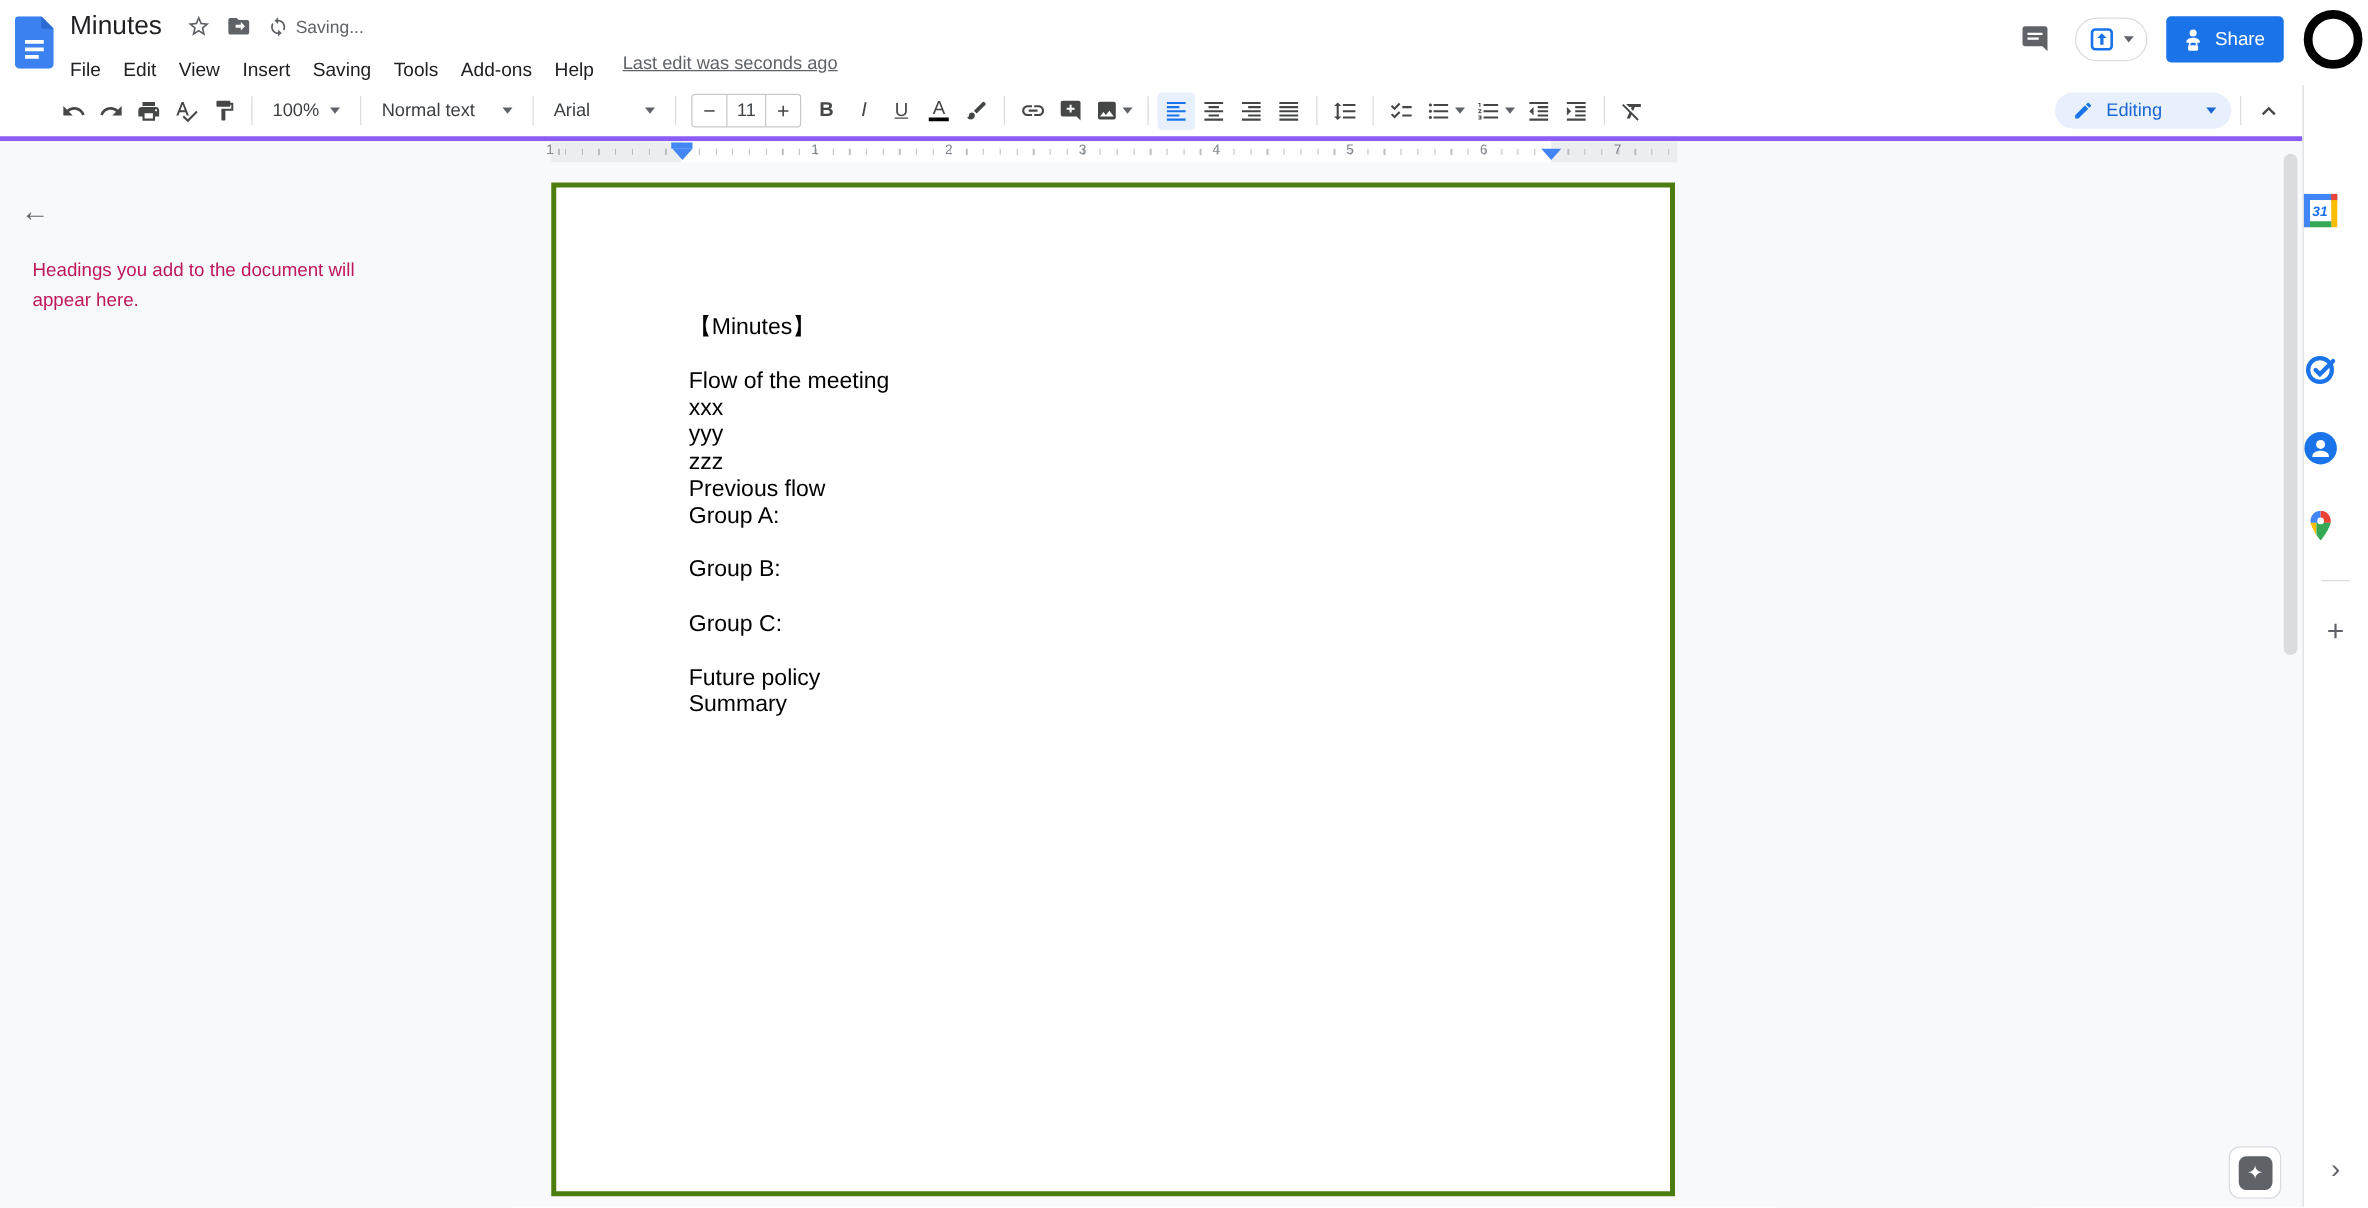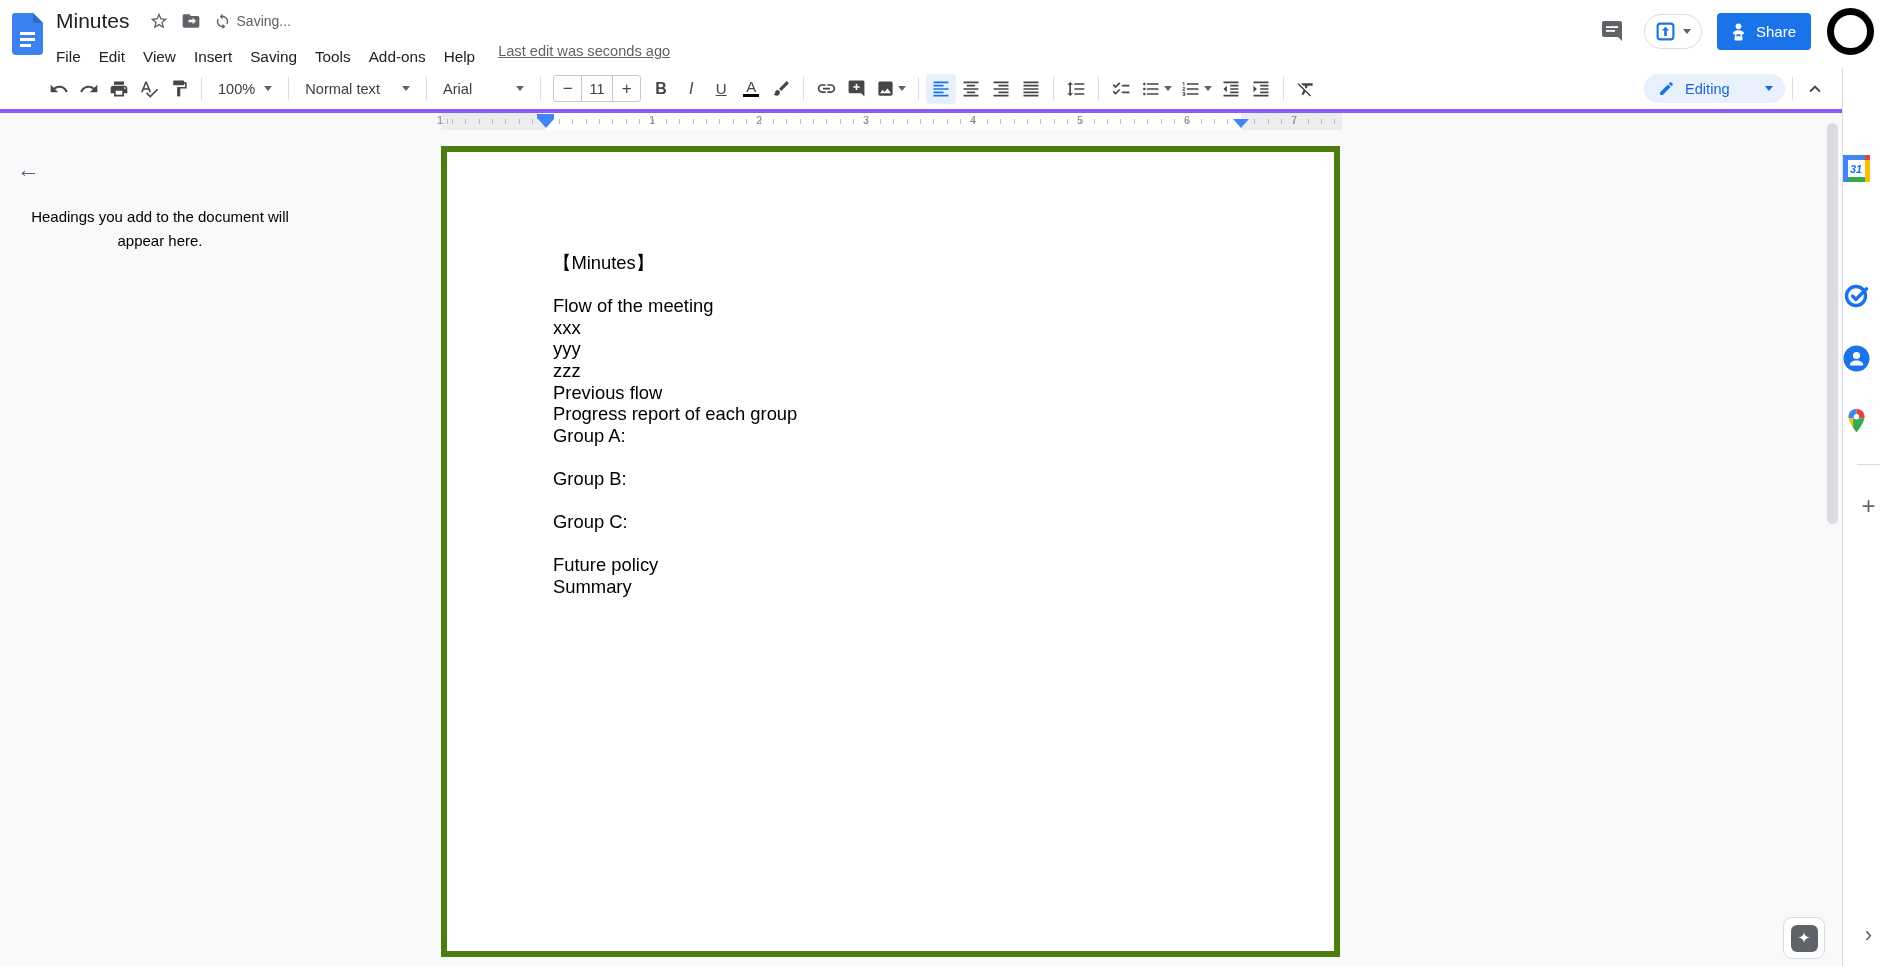--- a/index.html
+++ b/index.html
@@ -16,21 +16,21 @@
   .title-row { display:flex; align-items:center; height:30px; }
   .doc-title { font-size:21px; color:#202124; margin-right:16px; }
   .tb-iconbtn { width:26px; height:26px; display:flex; align-items:center; justify-content:center;
     border-radius:50%; margin-right:6px; cursor:pointer; }
   .saving-wrap { display:flex; align-items:center; color:#5f6368; margin-left:4px; }
   .saving-label { font-size:14px; margin-left:6px; color:#5f6368; }
   .menubar { display:flex; align-items:center; height:28px; margin-left:-9px; margin-top:1px; }
   .menu-item { font-size:15.3px; color:#202124; padding:3px 9px; border-radius:4px; cursor:pointer;margin-top:12px; }
   .last-edit { font-size:14.6px; color:#5f6368; text-decoration:underline; margin-left:14px; cursor:pointer; }
 
-  .topbar-right { position:absolute; right:16px; top:0; height:62px; display:flex; align-items:center; }
+  .topbar-right { position:absolute; right:0; top:0; height:62px; display:flex; align-items:center; }
   .comment-top-btn { width:40px; height:40px; display:flex; align-items:center; justify-content:center;
     border-radius:50%; cursor:pointer; margin-right:12px; }
   .present-btn { width:58px; height:35px; border:1px solid #dadce0; border-radius:18px; background:#fff;
     display:flex; align-items:center; justify-content:center; gap:4px; cursor:pointer; margin-right:15px; }
   .share-btn { height:37px; padding:0 15px 0 12px; background:#1a73e8; border:none; border-radius:4px;
     display:flex; align-items:center; gap:8px; color:#fff; font-size:15px; font-weight:500;
     font-family:"Liberation Sans",sans-serif; cursor:pointer; margin-right:16px; }
   .avatar { width:47px; height:47px; border-radius:50%; background:#fff; border:7px solid #000;
     margin-right:4px; cursor:pointer; }
 
@@ -77,25 +77,25 @@
     background:transparent; padding:0 3px; }
   .im-bar { position:absolute; left:96px; top:1px; width:17px; height:5px; background:#4285f4; }
   .im-tri { position:absolute; top:6px; width:0; height:0; border-left:8px solid transparent;
     border-right:8px solid transparent; border-top:9px solid #4285f4; cursor:col-resize; }
 
   
   .outline { position:absolute; left:0; top:0; width:310px; }
   .back-btn { position:absolute; left:14px; top:42px; width:28px; height:28px; display:flex;
     align-items:center; justify-content:center; font-size:23px; color:#5f6368; cursor:pointer; }
   .outline-text { position:absolute; left:26px; top:92px; width:268px; font-size:15px;
-    line-height:24px; color:#000000;text-align:center; }
+    line-height:24px; color:#be185d; }
 
   
   .page { position:absolute; left:441px; top:33px; width:899px; height:811px; background:#fff;
-    border:6px solid #4d7c0f; cursor:text; }
+    border:4px solid #4d7c0f; cursor:text; }
   .doc-text { position:absolute; left:106px; top:100px; right:60px; font-size:18.4px;
     line-height:21.6px; color:#000; }
   .doc-line { min-height:21.6px; white-space:pre-wrap; }
 
   
   .vscroll { position:absolute; left:1827px; top:10px; width:11px; height:401px;
     background:#dadce0; border-radius:6px; cursor:pointer; }
   .explore-btn { position:absolute; left:1783px; top:804px; width:42px; height:42px; background:#fff;
     border:1px solid #dadce0; border-radius:9px; display:flex; align-items:center; justify-content:center;
     cursor:pointer; }
@@ -373,21 +373,20 @@
 
   <div class="page">
     <div class="doc-text">
       <div class="doc-line">【Minutes】</div>
       <div class="doc-line"></div>
       <div class="doc-line">Flow of the meeting</div>
       <div class="doc-line">xxx</div>
       <div class="doc-line">yyy</div>
       <div class="doc-line">zzz</div>
       <div class="doc-line">Previous flow</div>
-      <div class="doc-line">Progress report of each group</div>
       <div class="doc-line">Group A:</div>
       <div class="doc-line"></div>
       <div class="doc-line">Group B:</div>
       <div class="doc-line"></div>
       <div class="doc-line">Group C:</div>
       <div class="doc-line"></div>
       <div class="doc-line">Future policy</div>
       <div class="doc-line">Summary</div>
     </div>
   </div>

